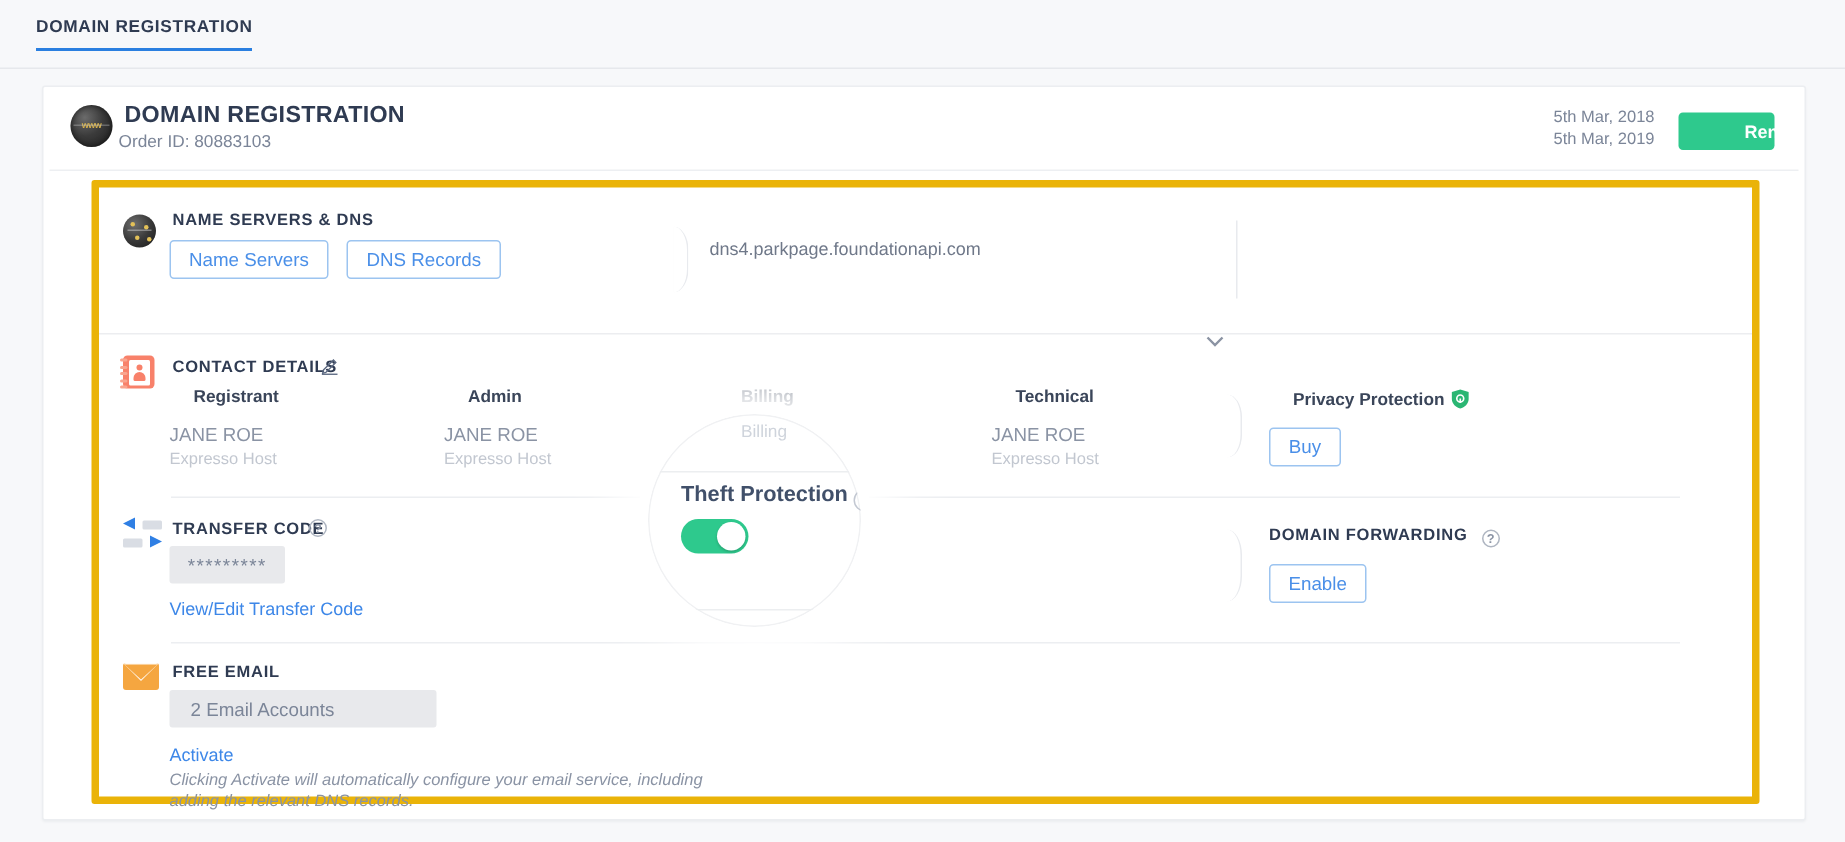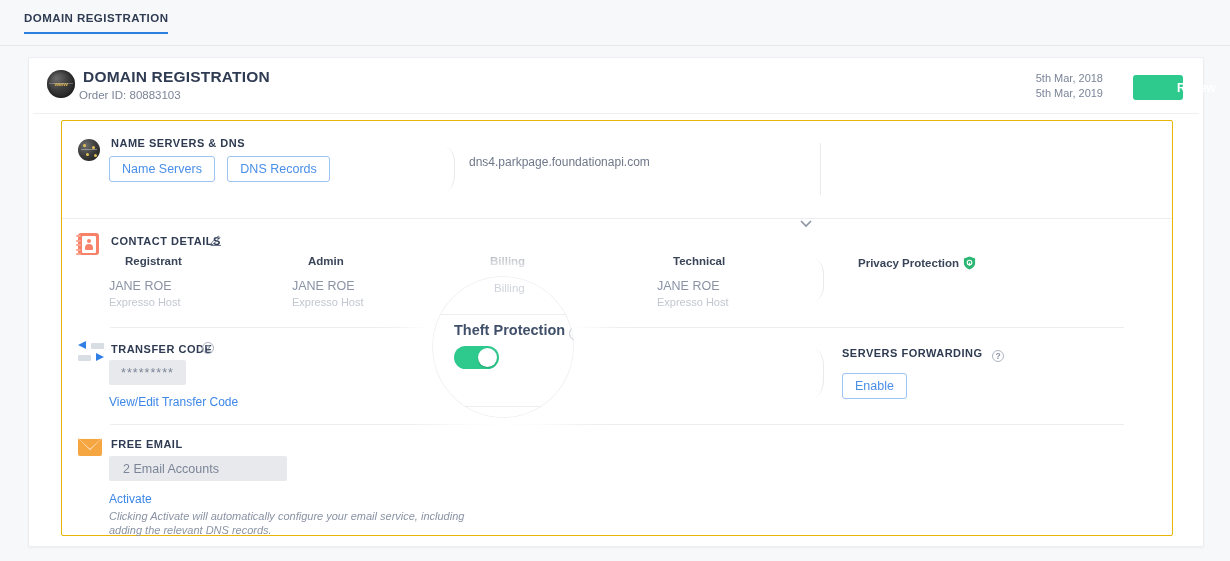--- a/index.html
+++ b/index.html
@@ -61,29 +61,29 @@
   .hdr-sub {
     position: absolute; left: 46px; top: 31px;
     font-size: 11.5px; color: #7b8598;
   }
   .hdr-dates {
     position: absolute; right: 96px; top: 13px; text-align: right;
     font-size: 11px; color: #7b8598; line-height: 15px;
   }
   .renew-btn {
     position: absolute; right: 16px; top: 17px;
-    width: 50px; height: 25px; background: #2ec98d; border: none; border-radius: 3px;
+    width: 64px; height: 25px; background: #2ec98d; border: none; border-radius: 3px;
     color: #ffffff; font-size: 12px; font-weight: bold;
     font-family: "Liberation Sans", sans-serif; cursor: pointer; padding-left: 44px;
   }
 
   
   .inner-card {
     position: absolute; left: 32px; top: 62px; width: 1112px; height: 416px;
-    background: #fff; border: 1px solid #eab308; border-radius: 2px;
+    background: #fff; border: 5px solid #eab308; border-radius: 2px;
   }
   .section { position: relative; }
   .sec-ns   { height: 98px; border-bottom: 1px solid #ecedf0; }
   .sec-ct   { height: 108px; }
   .sec-tc   { height: 97px; }
   .sec-fe   { height: 110px; }
   .hr-inset {
     position: absolute; left: 48px; right: 48px; height: 1px; background: #eceef1;
   }
 
@@ -356,20 +356,23 @@
 
         <div class="sec-body" style="left:780px; top:34px;">
           <span class="col-head">Privacy Protection</span>
           <span class="shield">
             <svg width="13" height="14" viewBox="0 0 13 14">
               <path d="M6.5 0.6 L12.1 2.4 V7 C12.1 10.2 9.4 12.6 6.5 13.4 C3.6 12.6 0.9 10.2 0.9 7 V2.4 Z" fill="#2bb673"></path>
               <circle cx="6.5" cy="6.6" r="2.3" fill="none" stroke="#ffffff" stroke-width="1.1"></circle>
               <path d="M6.5 6.6 V9.6" stroke="#ffffff" stroke-width="1.1"></path>
             </svg>
           </span>
+          <div style="margin-top:10px;">
+            <span class="obtn" style="min-width:48px;">Buy</span>
+          </div>
         </div>
       </div>
 
       <div class="hr-inset" style="top:206px;"></div>
 
       <div class="section sec-tc">
         <div class="sec-icon" style="top:14px;">
           <div class="xfer-icon">
             <div class="row top">
                 <span class="arw"></span>
@@ -385,21 +388,21 @@
         <span class="qmark" style="position:absolute; left:140px; top:15px;">?</span>
 
         <div class="sec-body" style="left:47px; top:33px;">
           <div class="muted-box" style="width:77px; justify-content:center; letter-spacing:1px;">*********</div>
         </div>
         <div class="link" style="position:absolute; left:47px; top:68px;">View/Edit Transfer Code</div>
 
         <div class="bracket" style="left:752px; top:22px; height:48px;"></div>
 
         <div class="sec-body" style="left:780px; top:16px;">
-          <span class="sec-label" style="position:static;">SERVERS FORWARDING</span>
+          <span class="sec-label" style="position:static;">DOMAIN FORWARDING</span>
           <span class="qmark" style="margin-left:5px;">?</span>
           <div style="margin-top:11px;">
             <span class="obtn" style="min-width:62px;">Enable</span>
           </div>
         </div>
       </div>
 
       <div class="hr-inset" style="top:303px;"></div>
 
       <div class="section sec-fe">

